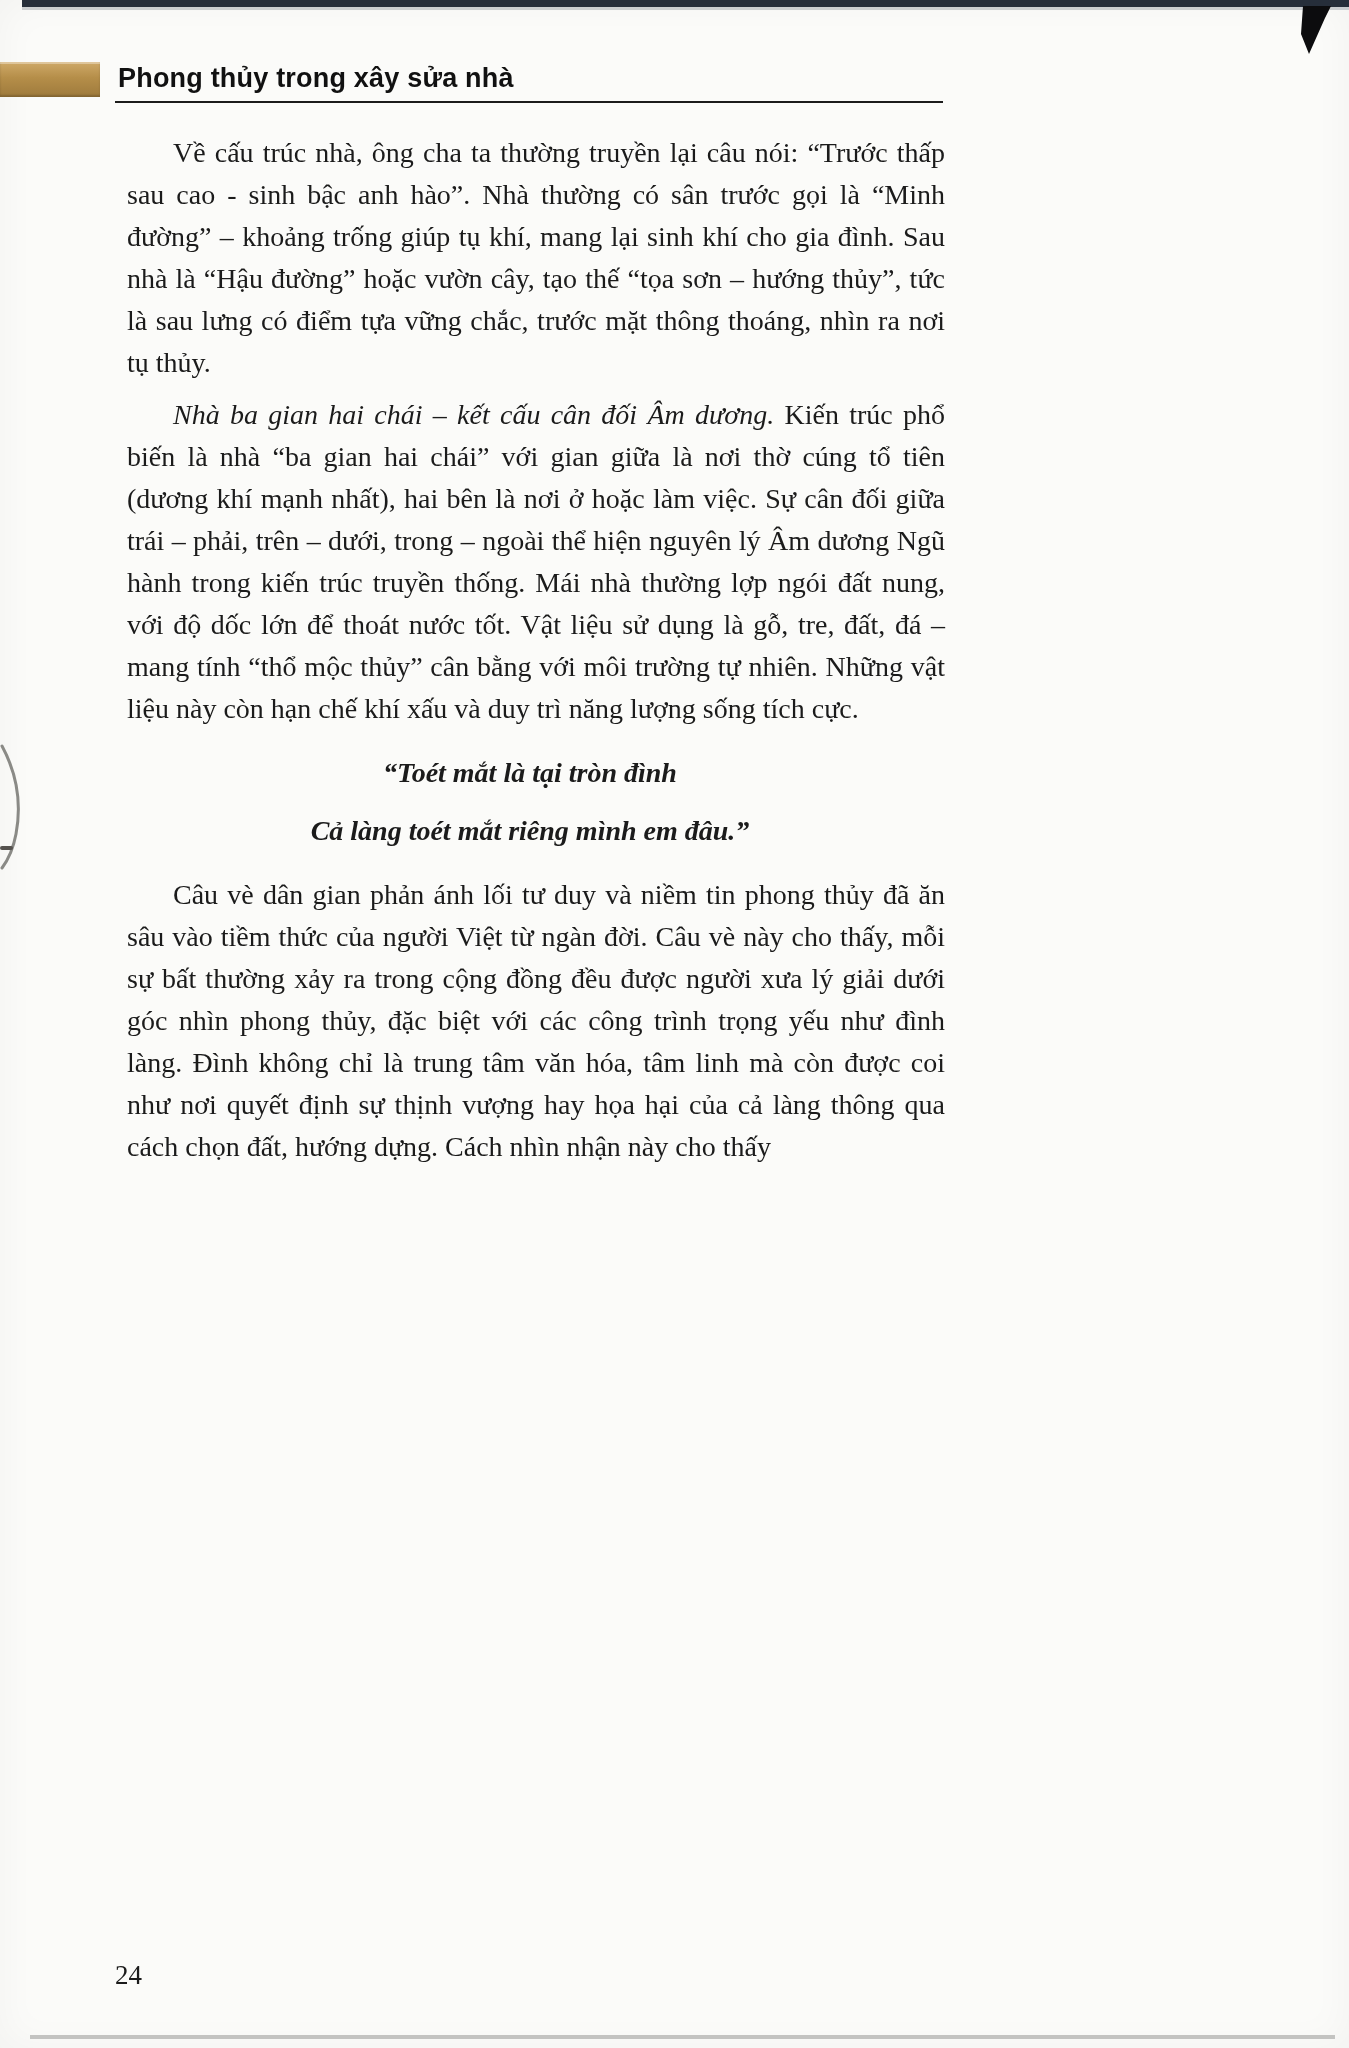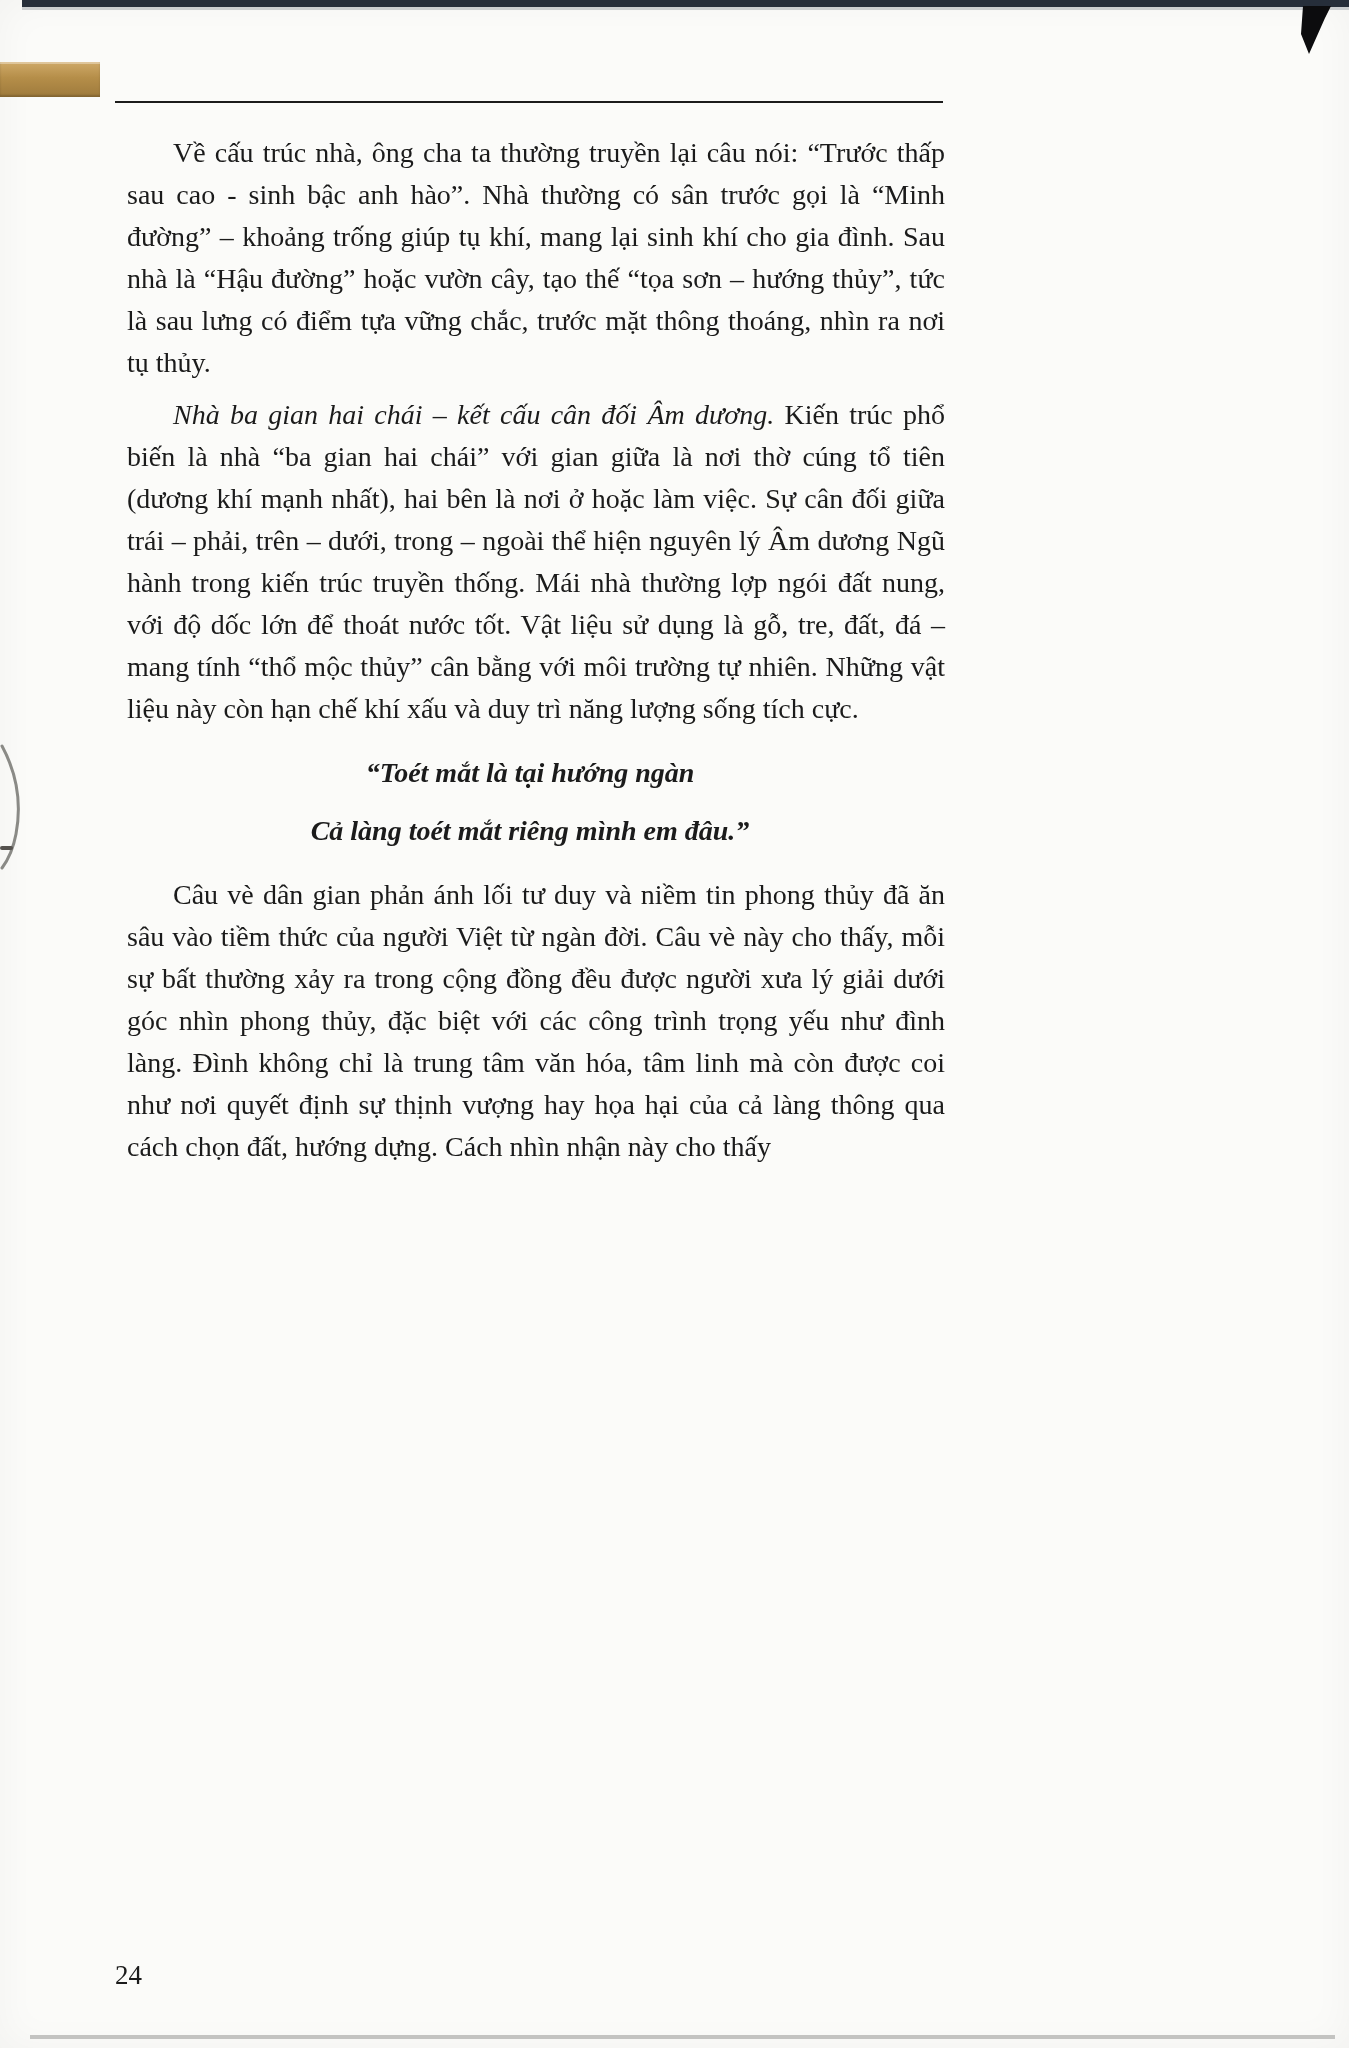--- a/index.html
+++ b/index.html
@@ -128,31 +128,32 @@
   <svg class="corner-mark" viewBox="0 0 40 52">
     <polygon points="8,2 36,2 30,14 14,50 6,30" fill="#0c0c0e"></polygon>
   </svg>
 
   <svg class="margin-mark" viewBox="0 0 26 130">
     <path d="M2,4 C16,30 22,60 16,92 C13,108 8,118 2,126" fill="none" stroke="#8a8a86" stroke-width="3" stroke-linecap="round"></path>
   </svg>
   <div class="margin-dash"></div>
 
   <div class="gold-tab"></div>
+  <div class="header-title">Phong thủy trong xây sửa nhà</div>
   <div class="header-rule"></div>
 
   <main class="body-text">
 
     <p>Về cấu trúc nhà, ông cha ta thường truyền lại câu nói: “Trước thấp sau cao - sinh bậc anh hào”. Nhà thường có sân trước gọi là “Minh đường” – khoảng trống giúp tụ khí, mang lại sinh khí cho gia đình. Sau nhà là “Hậu đường” hoặc vườn cây, tạo thế “tọa sơn – hướng thủy”, tức là sau lưng có điểm tựa vững chắc, trước mặt thông thoáng, nhìn ra nơi tụ thủy.</p>
 
     <p class="lead-italic"><em>Nhà ba gian hai chái – kết cấu cân đối Âm dương.</em> <span>Kiến trúc phổ biến là nhà “ba gian hai chái” với gian giữa là nơi thờ cúng tổ tiên (dương khí mạnh nhất), hai bên là nơi ở hoặc làm việc. Sự cân đối giữa trái – phải, trên – dưới, trong – ngoài thể hiện nguyên lý Âm dương Ngũ hành trong kiến trúc truyền thống. Mái nhà thường lợp ngói đất nung, với độ dốc lớn để thoát nước tốt. Vật liệu sử dụng là gỗ, tre, đất, đá – mang tính “thổ mộc thủy” cân bằng với môi trường tự nhiên. Những vật liệu này còn hạn chế khí xấu và duy trì năng lượng sống tích cực.</span></p>
 
 
 
-    <p class="verse first">“Toét mắt là tại hướng ngàn</p>
+    <p class="verse first">“Toét mắt là tại tròn đình</p>
 
     <p class="verse last">Cả làng toét mắt riêng mình em đâu.”</p>
 
     <p>Câu vè dân gian phản ánh lối tư duy và niềm tin phong thủy đã ăn sâu vào tiềm thức của người Việt từ ngàn đời. Câu vè này cho thấy, mỗi sự bất thường xảy ra trong cộng đồng đều được người xưa lý giải dưới góc nhìn phong thủy, đặc biệt với các công trình trọng yếu như đình làng. Đình không chỉ là trung tâm văn hóa, tâm linh mà còn được coi như nơi quyết định sự thịnh vượng hay họa hại của cả làng thông qua cách chọn đất, hướng dựng. Cách nhìn nhận này cho thấy</p>
 
   </main>
 
   <div class="page-number">24</div>
 
   <div class="bottom-strip"></div>

